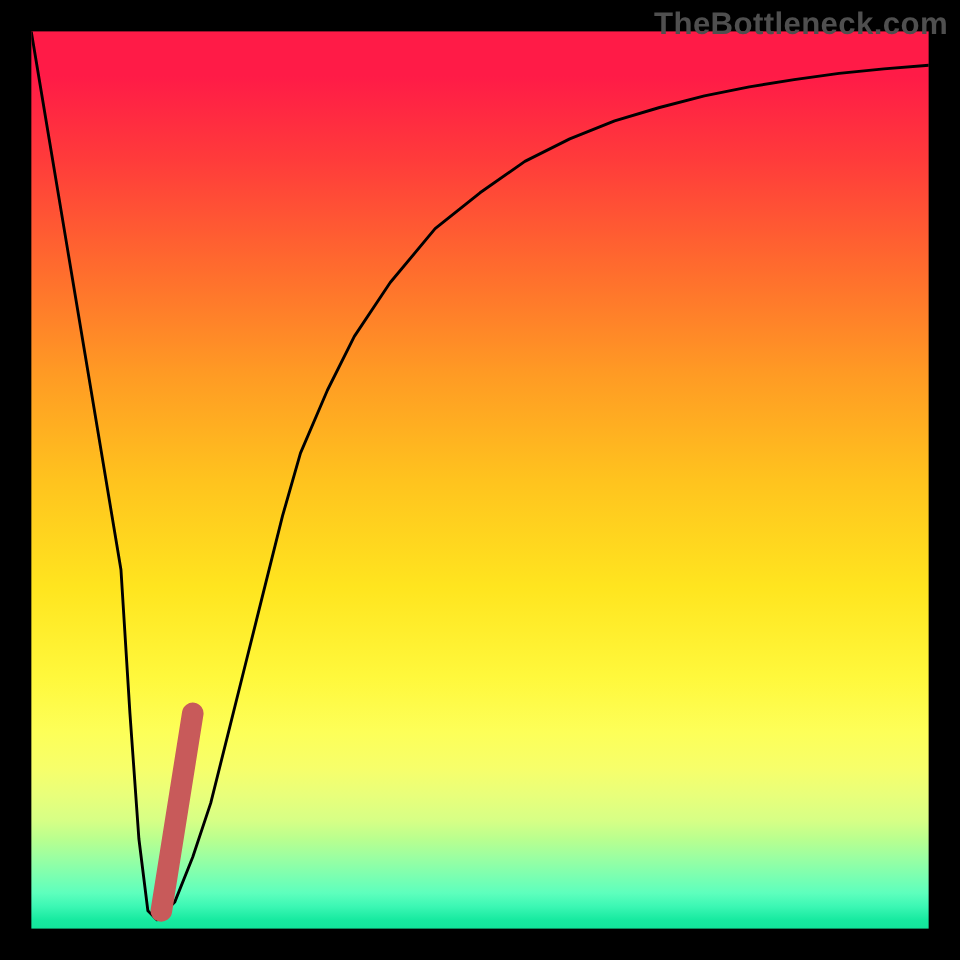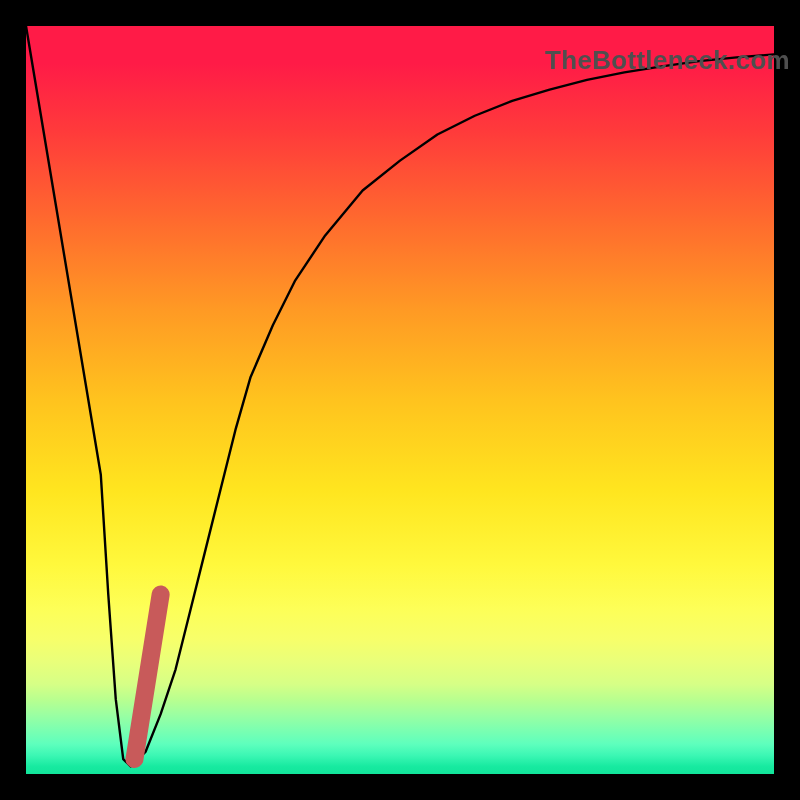--- a/index.html
+++ b/index.html
@@ -52,21 +52,20 @@
   }
   .watermark {
     position: absolute;
     top: 4px;
     right: 10px;
     color: #4f4f4f;
     font-size: 26px;
     font-weight: 600;
     letter-spacing: 0.3px;
     user-select: none;
-    margin-top: 41px;
   }
   svg.curve-layer {
     position: absolute;
     inset: 0;
   }
 </style>
 </head>
 <body>
 
 <div class="frame">

